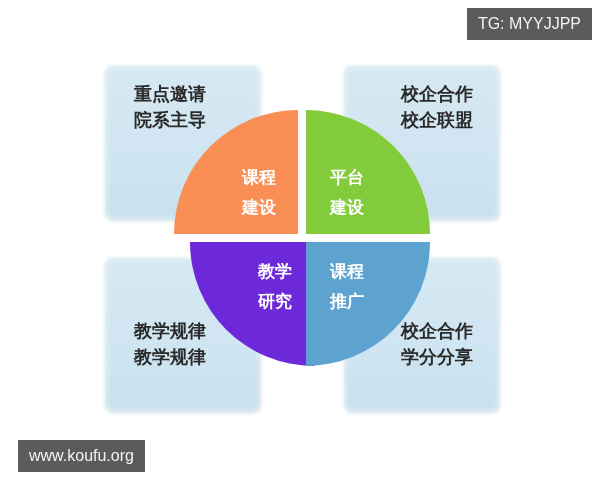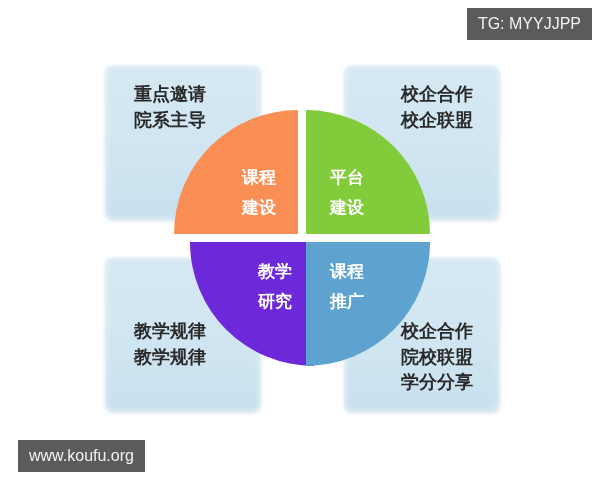--- a/index.html
+++ b/index.html
@@ -68,21 +68,20 @@
 </div>
 <div class="box box-bl">
   <ul>
     <li>教学规律</li>
     <li>教学规律</li>
   </ul>
 </div>
 <div class="box box-br">
   <ul>
     <li>校企合作</li>
-    <li>院校联盟</li>
     <li>学分分享</li>
   </ul>
 </div>
 
 <div class="quad q-tl">
   <div class="lbl">
     <span>课程</span>
     <span>建设</span>
   </div>
 </div>

